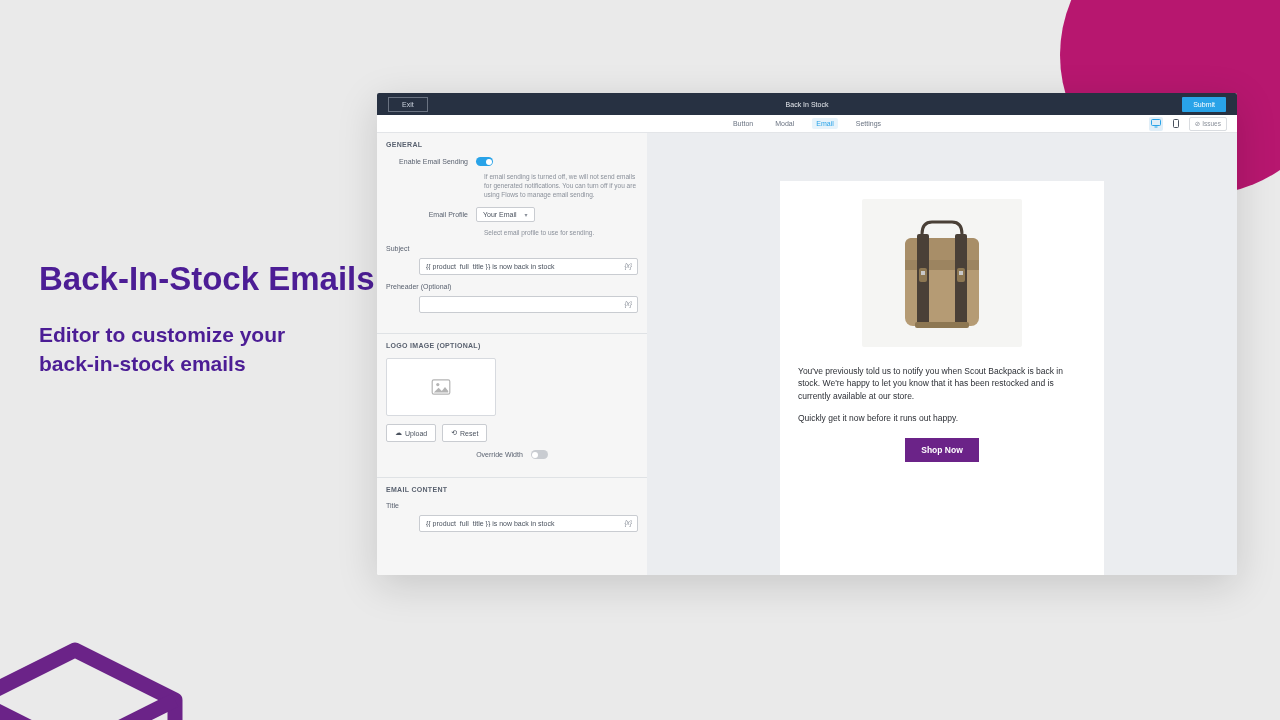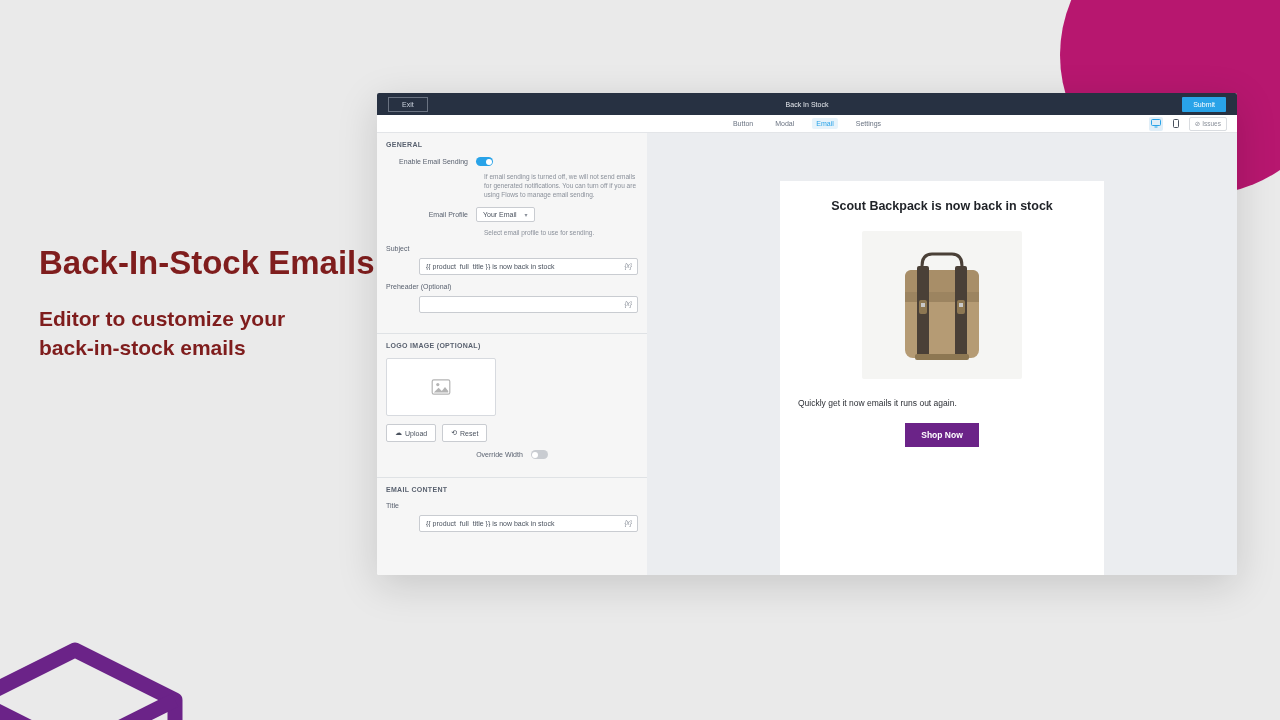--- a/index.html
+++ b/index.html
@@ -2,21 +2,21 @@
 <html><head>
 <meta charset="utf-8">
 <style>
 * { box-sizing: border-box; margin: 0; padding: 0; }
 body { width: 1280px; height: 720px; background: #eaeaea; font-family: -apple-system, BlinkMacSystemFont, "Segoe UI", Arial, sans-serif; position: relative; overflow: hidden; }
 
 .deco-circle { position: absolute; top: -85px; right: -60px; width: 280px; height: 280px; background: #b7176f; border-radius: 50%; }
 .deco-cube { position: absolute; bottom: -160px; left: -50px; width: 250px; height: 250px; }
 .deco-cube svg { width: 100%; height: 100%; }
 
-.hero-text { position: absolute; left: 39px; top: 244px; color: #7f1d1d; }
+.hero-text { position: absolute; left: 39px; top: 260px; color: #4c1d95; }
 .hero-title { font-size: 33px; font-weight: 700; margin-bottom: 22px; }
 .hero-sub { font-size: 21px; line-height: 1.4; font-weight: 700; }
 
 .app { position: absolute; left: 377px; top: 93px; width: 860px; height: 482px; background: #fff; box-shadow: 0 10px 40px rgba(0,0,0,.15); border-radius: 2px; overflow: hidden; }
 
 .app-header { height: 22px; background: #273142; display: flex; align-items: center; justify-content: space-between; padding: 0 11px; }
 .exit-btn { border: 1px solid #6a7382; color: #cbd2dd; background: transparent; font-size: 7px; padding: 3px 13px; cursor: pointer; }
 .header-title { color: #e6e9ee; font-size: 7px; position: absolute; left: 50%; transform: translateX(-50%); }
 .submit-btn { background: #29a3e8; color: #fff; border: none; font-size: 7px; padding: 4px 11px; cursor: pointer; border-radius: 1px; }
 
@@ -191,35 +191,35 @@
         <div class="input-wrap">
           <input class="text-input" value="{{ product_full_title }} is now back in stock" style="">
           <span class="input-suffix">{x}</span>
         </div>
       </div>
 
     </div>
 
     <div class="preview-pane">
       <div class="email-card">
-        <div class="email-title">Scout Backpack is now back in stock</div>
         <div class="product-img">
           <svg class="bp-svg" viewBox="0 0 130 130">
             <rect x="28" y="30" width="74" height="88" rx="8" fill="#b59b74"></rect>
             <rect x="28" y="30" width="74" height="28" rx="6" fill="#a88e68"></rect>
             <rect x="28" y="52" width="74" height="10" fill="#9c8460"></rect>
             <rect x="40" y="26" width="12" height="92" rx="2" fill="#4a4037"></rect>
             <rect x="78" y="26" width="12" height="92" rx="2" fill="#4a4037"></rect>
             <rect x="42" y="60" width="8" height="14" rx="2" fill="#8d7752"></rect>
             <rect x="80" y="60" width="8" height="14" rx="2" fill="#8d7752"></rect>
             <rect x="44" y="63" width="4" height="4" fill="#c9c9c9"></rect>
             <rect x="82" y="63" width="4" height="4" fill="#c9c9c9"></rect>
             <path d="M45 26 Q45 14 55 14 L75 14 Q85 14 85 26" fill="none" stroke="#4a4037" stroke-width="3"></path>
             <rect x="38" y="114" width="54" height="6" rx="2" fill="#8d7752"></rect>
           </svg>
         </div>
-        <div class="email-body-text">Quickly get it now emails it runs out again.</div>
+        <div class="email-body-text">You've previously told us to notify you when Scout Backpack is back in stock. We're happy to let you know that it has been restocked and is currently available at our store.</div>
+        <div class="email-body-text">Quickly get it now before it runs out happy.</div>
         <button class="shop-btn">Shop Now</button>
       </div>
     </div>
 
   </div>
 </div>
 
 </body></html>

